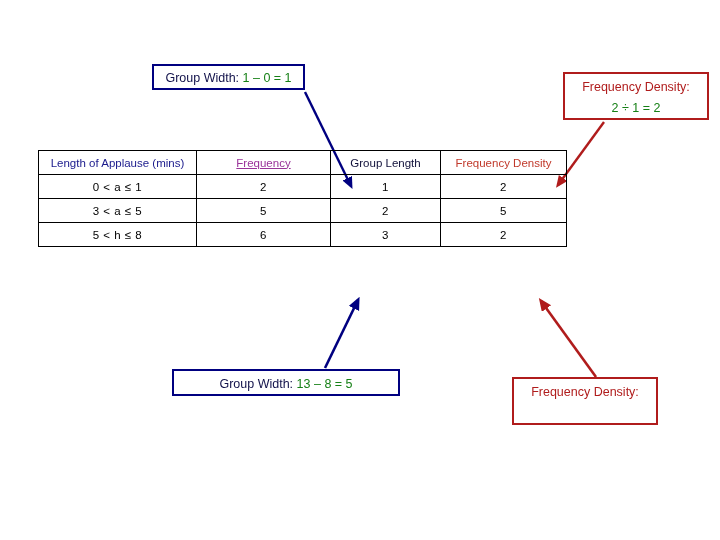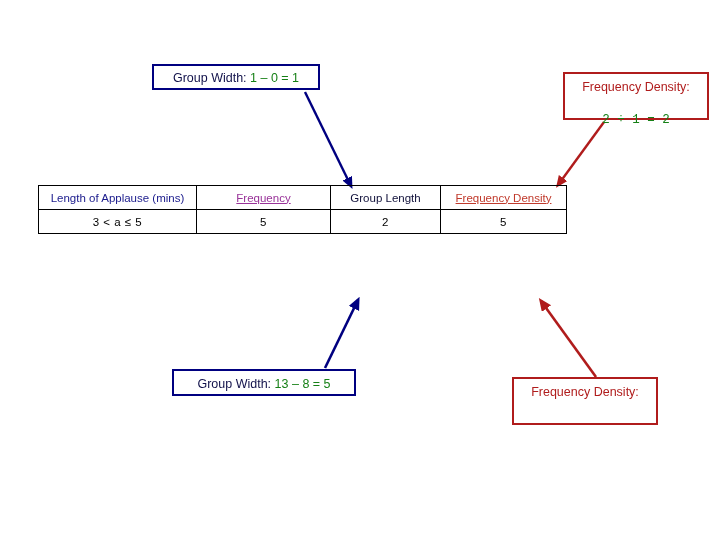--- a/index.html
+++ b/index.html
@@ -40,29 +40,29 @@
     border: 2px solid #b01c1c;
     color: #b01c1c;
   }
   .callout .eq {
     color: #168016;
   }
 
   #callout-group-width-top {
     left: 152px;
     top: 64px;
-    width: 168px;
+    width: 153px;
     height: 26px;
     font-size: 12.5px;
     padding-top: 4px;
   }
   #callout-group-width-bottom {
     left: 172px;
     top: 369px;
-    width: 184px;
+    width: 228px;
     height: 27px;
     font-size: 12.5px;
     padding-top: 5px;
   }
   #callout-freq-density-top {
     left: 563px;
     top: 72px;
     width: 146px;
     height: 48px;
     font-size: 12.5px;
@@ -71,22 +71,21 @@
   #callout-freq-density-bottom {
     left: 512px;
     top: 377px;
     width: 146px;
     height: 48px;
     font-size: 12.5px;
     padding-top: 5px;
   }
   .callout .line2 {
     display: block;
-    margin-top: 16px;
-    font-family: Liberation Mono, monospace;
+    margin-top: 4px;
   }
 
   
   #arrow-layer {
     position: absolute;
     left: 0; top: 0;
     width: 720px;
     height: 540px;
     z-index: 3;
     pointer-events: none;
@@ -95,41 +94,40 @@
   
   #data-table {
     position: absolute;
     left: 38px;
     top: 150px;
     width: 528px;
     border-collapse: collapse;
     table-layout: fixed;
     z-index: 4;
     background: transparent;
-    margin-top: 35px;
   }
   #data-table th,
   #data-table td {
     border: 1.6px solid #000000;
     text-align: center;
     font-size: 11.5px;
     height: 23px;
     padding: 0 2px;
     background: transparent;
     font-weight: normal;
   }
   #data-table col.c1 { width: 158px; }
   #data-table col.c2 { width: 134px; }
   #data-table col.c3 { width: 110px; }
   #data-table col.c4 { width: 126px; }
 
   th.h-interval  { color: #1a1a8c; }
   th.h-frequency { color: #993399; text-decoration: underline; }
   th.h-gwidth    { color: #10103a; }
-  th.h-fdensity  { color: #c0392b; text-decoration: underline; }
+  th.h-fdensity  { color: #c0392b; }
 
   #data-table td { color: #000000; letter-spacing: 0.5px; }
 </style>
 </head>
 <body>
 
 <div id="stage">
 
   <svg id="arrow-layer" viewBox="0 0 720 540" width="720" height="540">
     <defs>
@@ -179,21 +177,33 @@
     <thead>
       <tr>
         <th class="h-interval">Length of Applause (mins)</th>
         <th class="h-frequency">Frequency</th>
         <th class="h-gwidth">Group Length</th>
         <th class="h-fdensity">Frequency Density</th>
       </tr>
     </thead>
     <tbody>
       <tr>
+        <td>0  &lt;  a  ≤  1</td>
+        <td>2</td>
+        <td>1</td>
+        <td>2</td>
+      </tr>
+      <tr>
         <td>3  &lt;  a  ≤  5</td>
         <td>5</td>
         <td>2</td>
         <td>5</td>
       </tr>
+      <tr>
+        <td>5  &lt;  h  ≤  8</td>
+        <td>6</td>
+        <td>3</td>
+        <td>2</td>
+      </tr>
     </tbody>
   </table>
 
 </div>
 
 </body></html>

